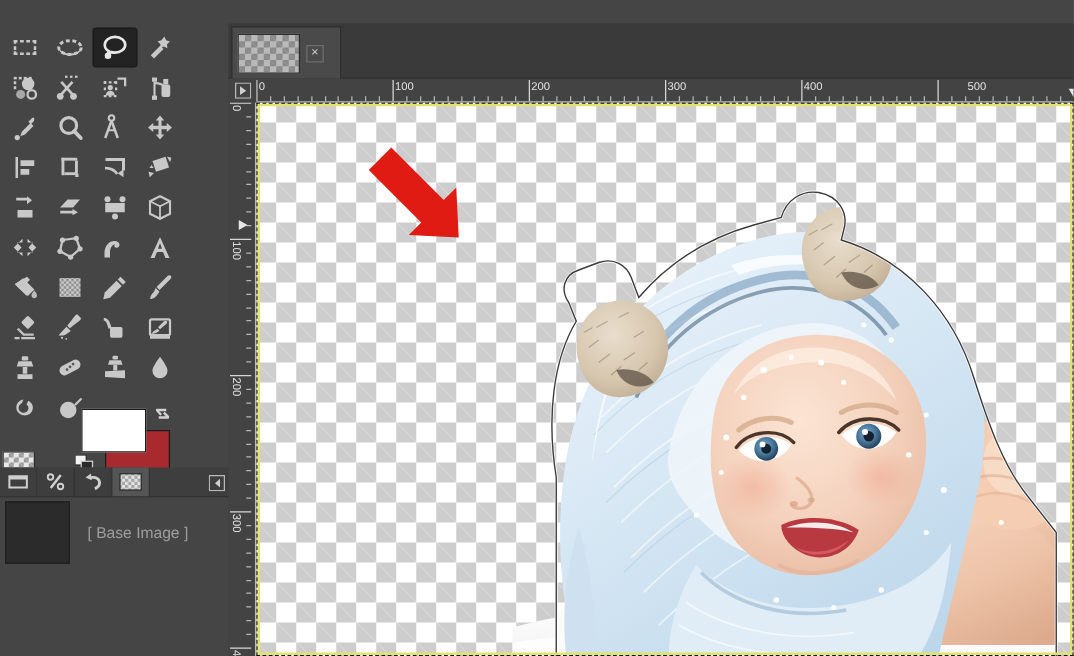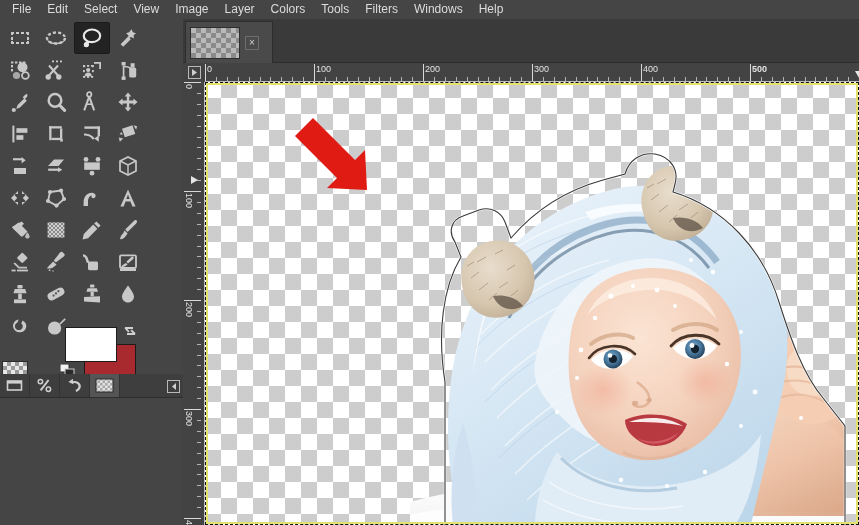--- a/index.html
+++ b/index.html
@@ -211,33 +211,20 @@
   }
   #photo { position: absolute; left: 0; top: 0; width: 654px; height: 443px; }
   #overlay { position: absolute; left: 0; top: 0; width: 654px; height: 443px; pointer-events: none; }
   .hidden-text { position: absolute; width: 1px; height: 1px; overflow: hidden; opacity: 0; }
 </style>
 </head>
 <body>
 
 <div id="app">
 
-  <div id="menubar">
-    <div class="menu-item">File</div>
-    <div class="menu-item">Edit</div>
-    <div class="menu-item">Select</div>
-    <div class="menu-item">View</div>
-    <div class="menu-item">Image</div>
-    <div class="menu-item">Layer</div>
-    <div class="menu-item">Colors</div>
-    <div class="menu-item">Tools</div>
-    <div class="menu-item">Filters</div>
-    <div class="menu-item">Windows</div>
-    <div class="menu-item">Help</div>
-  </div>
 
   <div id="leftdock">
 
     <div id="toolbox">
 
       <div class="tool">
           <svg width="22" height="22" viewBox="0 0 22 22">
             <g class="g">
               <rect x="2" y="5" width="3" height="2"></rect>
               <rect x="7" y="5" width="3" height="2"></rect>
@@ -718,20 +705,24 @@
       </div>
       <div id="dock-menu-btn">
         <svg width="13" height="13" viewBox="0 0 13 13">
             <rect x="0.5" y="0.5" width="12" height="12" fill="none" stroke="#b9b9b9" stroke-width="1"></rect>
             <path d="M9 3 L5 6.5 L9 10z" fill="#cfcfcf"></path>
           </svg>
       </div>
     </div>
 
     <div id="historylist">
+      <div class="hrow dim">
+        <div class="hthumb"></div>
+        <div class="hlabel">[ Base Image ]</div>
+      </div>
     </div>
   </div>
 
   <div id="imgwin">
 
     <div id="tabstrip">
       <div id="doctab">
         <div id="doctab-thumb"></div>
         <div id="doctab-close">×</div>
       </div>
@@ -794,21 +785,21 @@
         <div class="tickmin" style="left: 446.9px; width: 1px; height: 4px; top: 14px;"></div>
         <div class="tickmin" style="left: 457.8px; width: 1px; height: 4px; top: 14px;"></div>
         <div class="tickmin" style="left: 468.7px; width: 1px; height: 4px; top: 14px;"></div>
         <div class="tickmin" style="left: 479.6px; width: 1px; height: 4px; top: 14px;"></div>
         <div class="tickmin" style="left: 490.5px; width: 1px; height: 4px; top: 14px;"></div>
         <div class="tickmin" style="left: 501.4px; width: 1px; height: 4px; top: 14px;"></div>
         <div class="tickmin" style="left: 512.3px; width: 1px; height: 4px; top: 14px;"></div>
         <div class="tickmin" style="left: 523.2px; width: 1px; height: 4px; top: 14px;"></div>
         <div class="tickmin" style="left: 534.1px; width: 1px; height: 4px; top: 14px;"></div>
         <div class="tickmaj" style="left: 545px; width: 1px; height: 17px; top: 1px;"></div>
-        <div class="rlabel" style="left: 547px; top: 2px; font-weight: bold;">500</div>
+        <div class="rlabel" style="left: 569px; top: 2px;">500</div>
         <div class="tickmin" style="left: 555.9px; width: 1px; height: 4px; top: 14px;"></div>
         <div class="tickmin" style="left: 566.8px; width: 1px; height: 4px; top: 14px;"></div>
         <div class="tickmin" style="left: 577.7px; width: 1px; height: 4px; top: 14px;"></div>
         <div class="tickmin" style="left: 588.6px; width: 1px; height: 4px; top: 14px;"></div>
         <div class="tickmin" style="left: 599.5px; width: 1px; height: 4px; top: 14px;"></div>
         <div class="tickmin" style="left: 610.4px; width: 1px; height: 4px; top: 14px;"></div>
         <div class="tickmin" style="left: 621.3px; width: 1px; height: 4px; top: 14px;"></div>
         <div class="tickmin" style="left: 632.2px; width: 1px; height: 4px; top: 14px;"></div>
         <div class="tickmin" style="left: 643.1px; width: 1px; height: 4px; top: 14px;"></div>
         <div style="position: absolute; left: 650px; top: 8px; width: 0px; height: 0px; border-left: 4px solid transparent; border-right: 4px solid transparent; border-top: 7px solid rgb(230, 230, 230);"></div>

